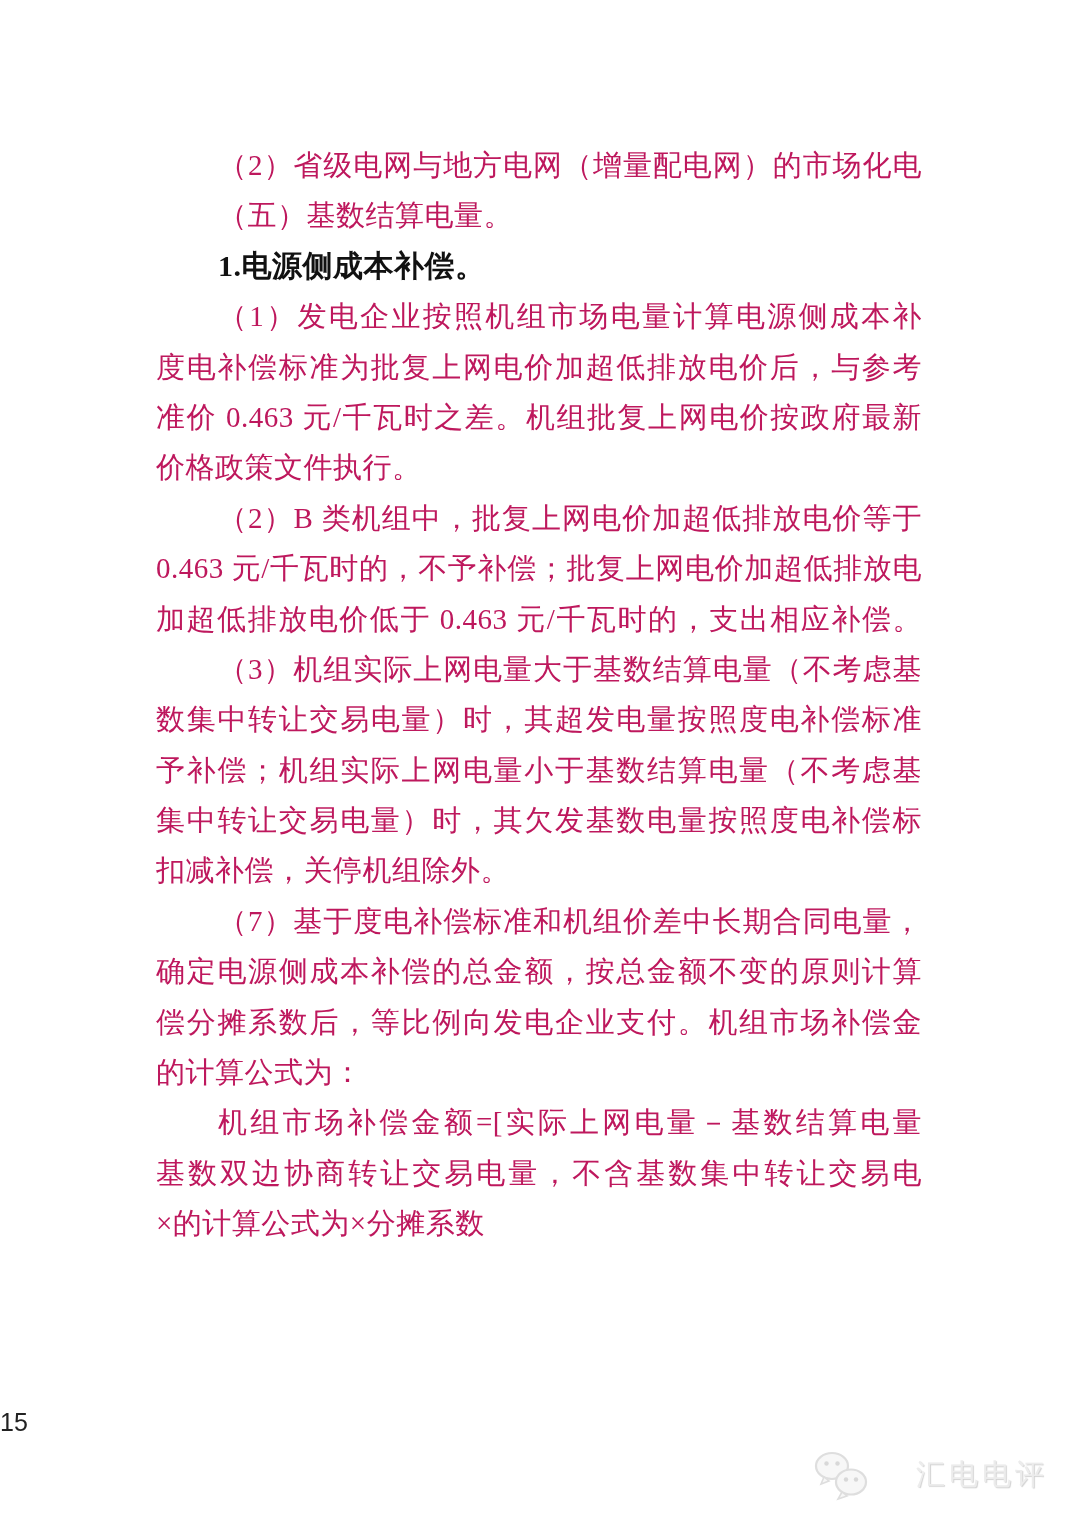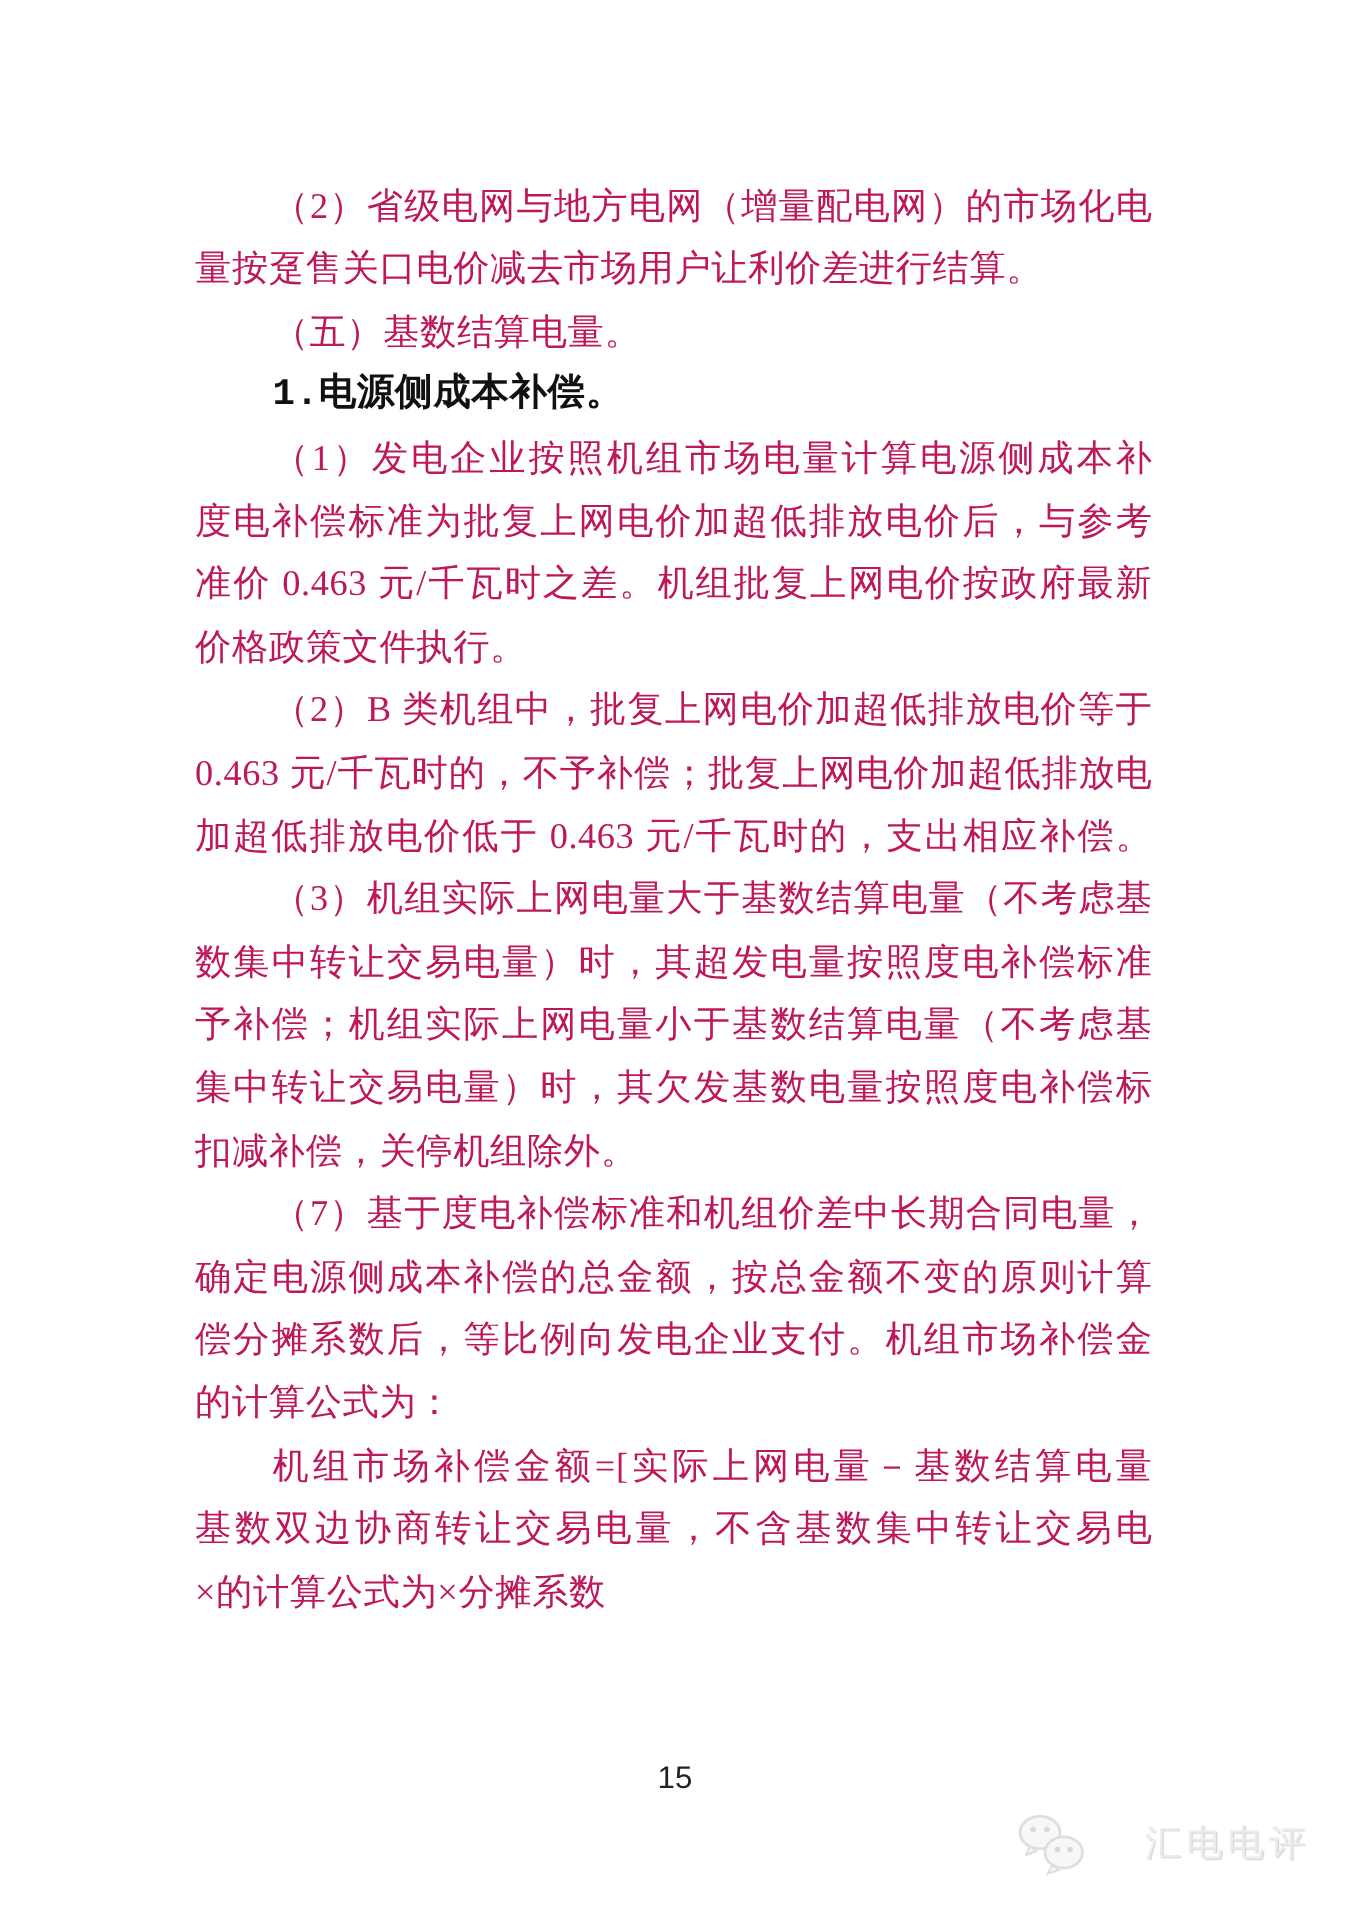--- a/index.html
+++ b/index.html
@@ -26,30 +26,29 @@
     color: #be185d;
     text-align: justify;
     text-align-last: left;
     text-justify: inter-character;
     overflow: hidden;
     letter-spacing: 0.5px;
   }
   .line.fill { text-align-last: justify; }
   .line.indent { text-indent: 62px; }
   .line.heading {
-    font-family: Liberation Mono, monospace;
+    font-family: Liberation Serif, serif;
     font-weight: 700;
     font-size: 30px;
     color: #111111;
   }
   .footer-pagenum {
     position: absolute;
     left: 0; right: 0;
     top: 1408px;
-    text-align: center;
     font-family: "Liberation Sans", "DejaVu Sans", sans-serif;
     font-size: 25px;
     color: #222222;
   }
   .watermark {
     position: absolute;
     right: 32px;
     bottom: 26px;
     display: flex;
     align-items: center;
@@ -67,21 +66,20 @@
   .watermark svg { display: block; }
 </style>
 </head>
 <body>
 
 <div class="page">
 
   <div class="doc-body">
 
   <div class="line indent fill">（2）省级电网与地方电网（增量配电网）的市场化电</div>
-      <div class="line">量按趸售关口电价减去市场用户让利价差进行结算。</div>
       <div class="line indent">（五）基数结算电量。</div>
       <div class="line heading indent">1.电源侧成本补偿。</div>
       <div class="line indent fill">（1）发电企业按照机组市场电量计算电源侧成本补偿，</div>
       <div class="line fill">度电补偿标准为批复上网电价加超低排放电价后，与参考基</div>
       <div class="line fill">准价 0.463 元/千瓦时之差。机组批复上网电价按政府最新</div>
       <div class="line">价格政策文件执行。</div>
       <div class="line indent fill">（2）B 类机组中，批复上网电价加超低排放电价等于</div>
       <div class="line fill">0.463 元/千瓦时的，不予补偿；批复上网电价加超低排放电</div>
       <div class="line fill">加超低排放电价低于 0.463 元/千瓦时的，支出相应补偿。</div>
       <div class="line indent fill">（3）机组实际上网电量大于基数结算电量（不考虑基</div>

